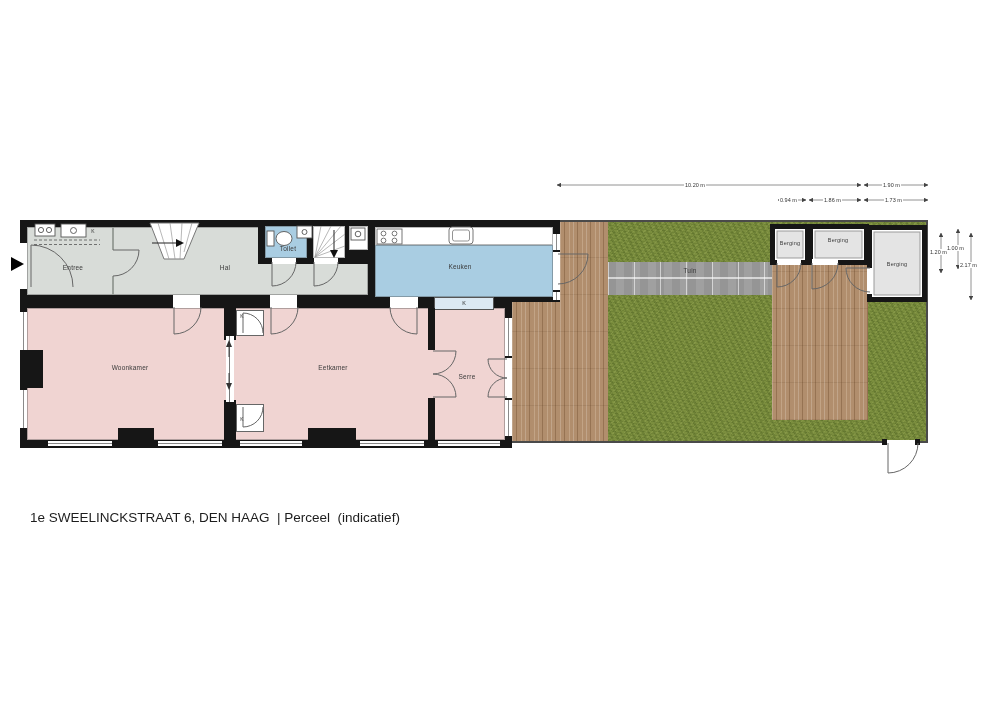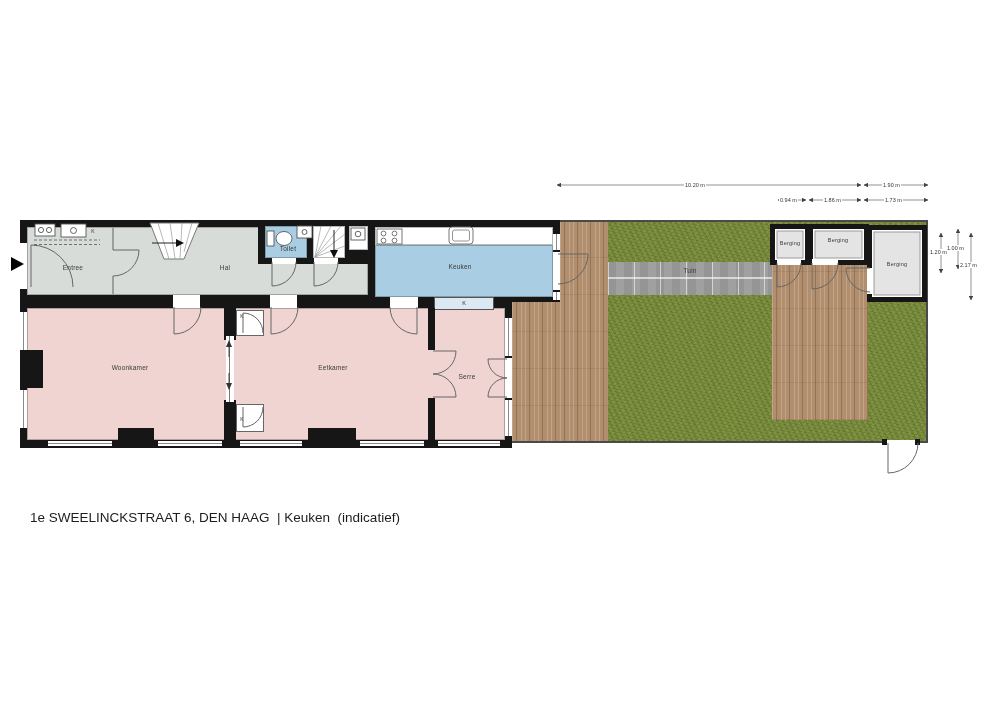--- a/index.html
+++ b/index.html
@@ -254,14 +254,14 @@
 
   <span class="dim" style="left:684px;top:182px">10.20 m</span>
   <span class="dim" style="left:882px;top:182px">1.90 m</span>
   <span class="dim" style="left:779px;top:197px">0.94 m</span>
   <span class="dim" style="left:823px;top:197px">1.86 m</span>
   <span class="dim" style="left:884px;top:197px">1.73 m</span>
   <span class="dim" style="left:929px;top:249px">1.20 m</span>
   <span class="dim" style="left:946px;top:245px">1.00 m</span>
   <span class="dim" style="left:959px;top:262px">2.17 m</span>
 
-  <div class="title" style="left:30px;top:510px">1e SWEELINCKSTRAAT 6, DEN HAAG  | Keuken  (indicatief)</div>
+  <div class="title" style="left:30px;top:510px">1e SWEELINCKSTRAAT 6, DEN HAAG  | Perceel  (indicatief)</div>
 </div>
 
 </body></html>

